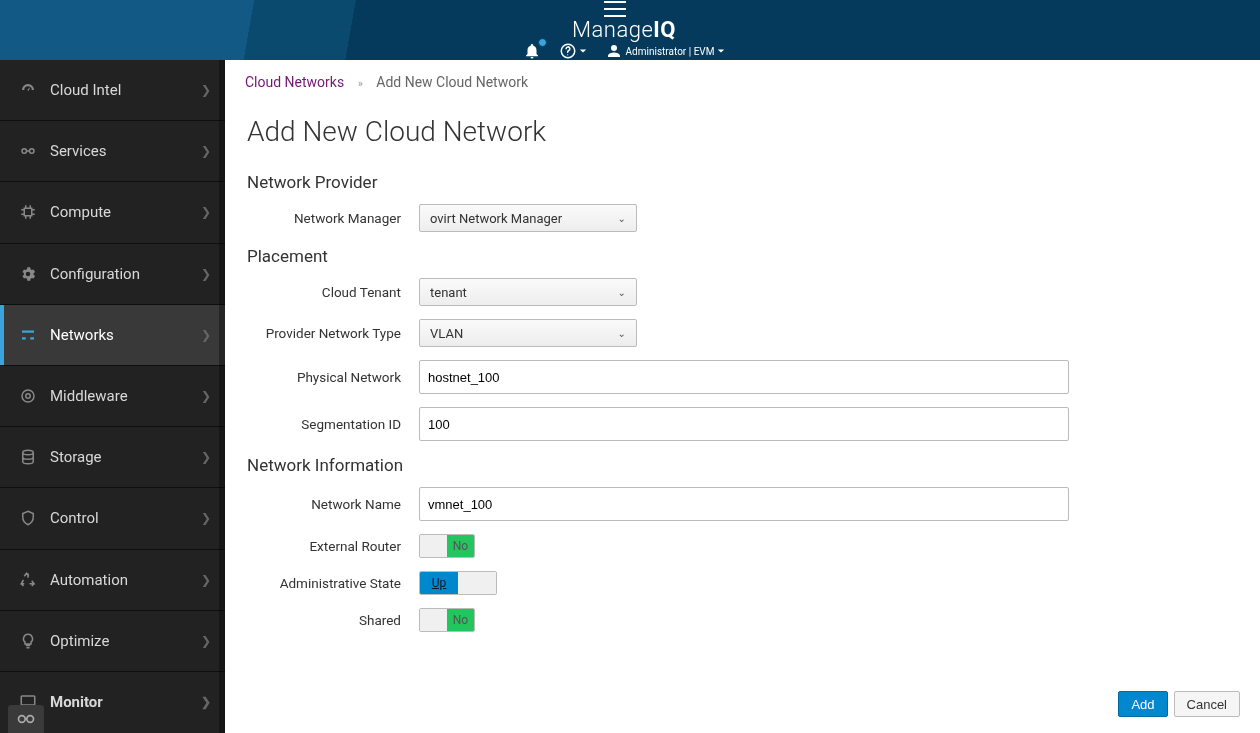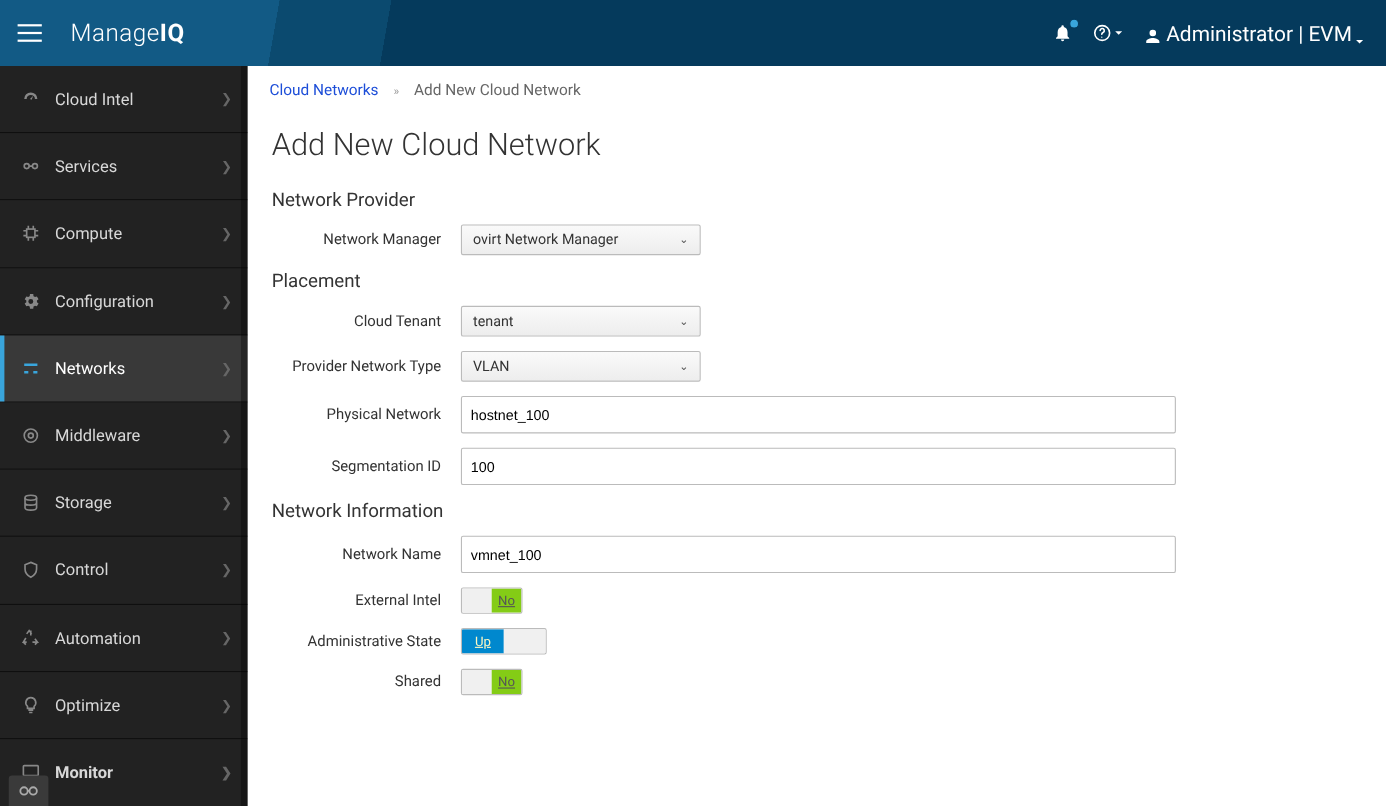--- a/index.html
+++ b/index.html
@@ -1,64 +1,64 @@
 <!DOCTYPE html>
 <html><head>
 <meta charset="utf-8">
 <style>
 * { box-sizing: border-box; margin: 0; padding: 0; }
 body { font-family: -apple-system, BlinkMacSystemFont, "Segoe UI", Roboto, Helvetica, Arial, sans-serif; font-size: 14px; color: #333; background: #fff; overflow: hidden; }
 .app { width: 1260px; height: 733px; display: flex; flex-direction: column; }
 
 
-.topbar { height: 60px; background: linear-gradient(100deg, #0b4a6f 0%, #0b4a6f 28%, #053a5c 28.01%, #053a5c 100%); display: flex; align-items: center; color: #fff; padding: 0 20px 0 8px; position: relative; }
+.topbar { height: 60px; background: linear-gradient(100deg, #0b4a6f 0%, #0b4a6f 28%, #053a5c 28.01%, #053a5c 100%); display: flex; align-items: center; color: #fff; padding: 0 20px 0 8px; position: relative; flex-direction: column; }
 .topbar::before { content: ""; position: absolute; left: 0; right: 0; top: 0; height: 60px; background: linear-gradient(100deg, #125a85 0%, #125a85 20%, transparent 20.01%); z-index: 0; }
 .topbar > * { position: relative; z-index: 1; }
 .hamburger { width: 30px; height: 30px; cursor: pointer; display: flex; flex-direction: column; justify-content: center; gap: 5px; margin-right: 18px; margin-left: 8px; }
 .hamburger span { display: block; height: 2px; background: #fff; width: 22px; }
 .logo { font-size: 22px; font-weight: 300; letter-spacing: 0.5px; }
 .logo b { font-weight: 700; }
 .topbar-spacer { flex: 1; }
 .topbar-right { display: flex; align-items: center; gap: 18px; }
 .icon-btn { position: relative; cursor: pointer; color: #fff; display: flex; align-items: center; gap: 2px; }
 .bell-badge { position: absolute; top: -4px; right: -6px; width: 9px; height: 9px; border-radius: 50%; background: #39a5dc; border: 1px solid #053a5c; }
-.user-area { display: flex; align-items: flex-end; gap: 3px; cursor: pointer; font-size: 19px; }
+.user-area { display: flex; align-items: center; gap: 3px; cursor: pointer; font-size: 10px; }
 
 
 .body { flex: 1; display: flex; min-height: 0; }
 
 
 .sidebar { width: 225px; background: #1c1c1c; color: #d0d0d0; display: flex; flex-direction: column; overflow-y: auto; position: relative; }
 .sidebar::after { content: ""; position: absolute; right: 0; top: 0; bottom: 0; width: 6px; background: rgba(0,0,0,0.35); }
 .nav-item { display: flex; align-items: center; height: 64px; padding: 0 14px; font-size: 15px; color: #d8d8d8; cursor: pointer; border-bottom: 1px solid #0f0f0f; background: #222222; position: relative; }
 .nav-item.active { background: #393939; color: #fff; font-weight: 400; }
 .nav-item.active::before { content: ""; position: absolute; left: 0; top: 0; bottom: 0; width: 4px; background: #39a5dc; }
 .nav-item .nav-icon { width: 28px; display: flex; justify-content: center; margin-right: 8px; color: #888; }
 .nav-item.active .nav-icon { color: #39a5dc; }
 .nav-item .chev { margin-left: auto; color: #666; font-size: 12px; }
 .bottom-btn { position: absolute; bottom: 0; left: 8px; background: #3a3a3a; color: #aaa; width: 36px; height: 28px; display: flex; align-items: center; justify-content: center; font-size: 14px; border-top-left-radius: 3px; border-top-right-radius: 3px; cursor: pointer; z-index: 2; }
 
 
 .main { flex: 1; display: flex; flex-direction: column; background: #fff; min-height: 0; }
 .breadcrumb { padding: 14px 20px; font-size: 14px; color: #666; border-bottom: 1px solid transparent; }
-.breadcrumb a { color: #1d4ed8; text-decoration: none; cursor: pointer; }
+.breadcrumb a { color: #701a75; text-decoration: none; cursor: pointer; }
 .breadcrumb .sep { margin: 0 10px; color: #999; font-size: 11px; }
 .content { padding: 10px 22px 0 22px; flex: 1; overflow-y: auto; }
 h1.page-title { font-size: 28px; font-weight: 300; color: #333; margin-bottom: 24px; }
 h2.section { font-size: 17px; font-weight: 400; color: #333; margin: 14px 0 12px 0; }
 .form-row { display: flex; align-items: center; margin-bottom: 13px; }
 .form-row label { width: 172px; text-align: right; padding-right: 18px; font-size: 13.5px; color: #333; }
 .select { display: inline-flex; align-items: center; justify-content: space-between; border: 1px solid #bbb; background: linear-gradient(#fafafa,#ededed); border-radius: 2px; height: 28px; padding: 0 10px; font-size: 13px; cursor: pointer; width: 218px; color: #333; }
 .select .caret { font-size: 10px; color: #555; margin-left: 10px; }
 .text-input { height: 28px; border: 1px solid #bbb; border-radius: 2px; padding: 16px 8px; font-size: 13px; width: 650px; background: #fff; }
 .toggle { display: inline-flex; width: 78px; height: 24px; border: 1px solid #bbb; border-radius: 2px; overflow: hidden; cursor: pointer; font-size: 12px; background: #fff; }
 .toggle .half { flex: 1; display: flex; align-items: center; justify-content: center; }
 .toggle.off .half.left { background: #f0f0f0; }
-.toggle.off .half.right { background: #84cc16; color: #555; text-decoration: underline; }
-.toggle.on .half.left { background: #0088ce; color: #fef9c3; text-decoration: underline; }
+.toggle.off .half.right { background: #22c55e; color: #555; }
+.toggle.on .half.left { background: #0088ce; color: #0f172a; text-decoration: underline; }
 .toggle.on .half.right { background: #f0f0f0; }
 
 
 .footer-actions { display: flex; justify-content: flex-end; gap: 6px; padding: 12px 20px 16px 20px; }
 .btn { height: 26px; padding: 0 12px; font-size: 13px; border-radius: 2px; cursor: pointer; border: 1px solid; display: inline-flex; align-items: center; }
 .btn-primary { background: #0088ce; border-color: #006ba3; color: #fff; }
 .btn-default { background: #f5f5f5; border-color: #bbb; color: #333; }
 
 svg { display: block; }
 </style>
@@ -266,21 +266,21 @@
           <label>Segmentation ID</label>
           <input class="text-input" value="100" style="">
         </div>
 
         <h2 class="section">Network Information</h2>
         <div class="form-row">
           <label>Network Name</label>
           <input class="text-input" value="vmnet_100" style="">
         </div>
         <div class="form-row">
-          <label>External Intel</label>
+          <label>External Router</label>
           <div class="toggle off" style="width:56px;">
             <div class="half left"></div>
             <div class="half right">No</div>
           </div>
         </div>
         <div class="form-row">
           <label>Administrative State</label>
           <div class="toggle on">
             <div class="half left">Up</div>
             <div class="half right"></div>
@@ -288,15 +288,19 @@
         </div>
         <div class="form-row">
           <label>Shared</label>
           <div class="toggle off" style="width:56px;">
             <div class="half left"></div>
             <div class="half right">No</div>
           </div>
         </div>
       </div>
 
+      <div class="footer-actions">
+        <button class="btn btn-primary">Add</button>
+        <button class="btn btn-default">Cancel</button>
+      </div>
     </div>
   </div>
 </div>
 
 </body></html>

